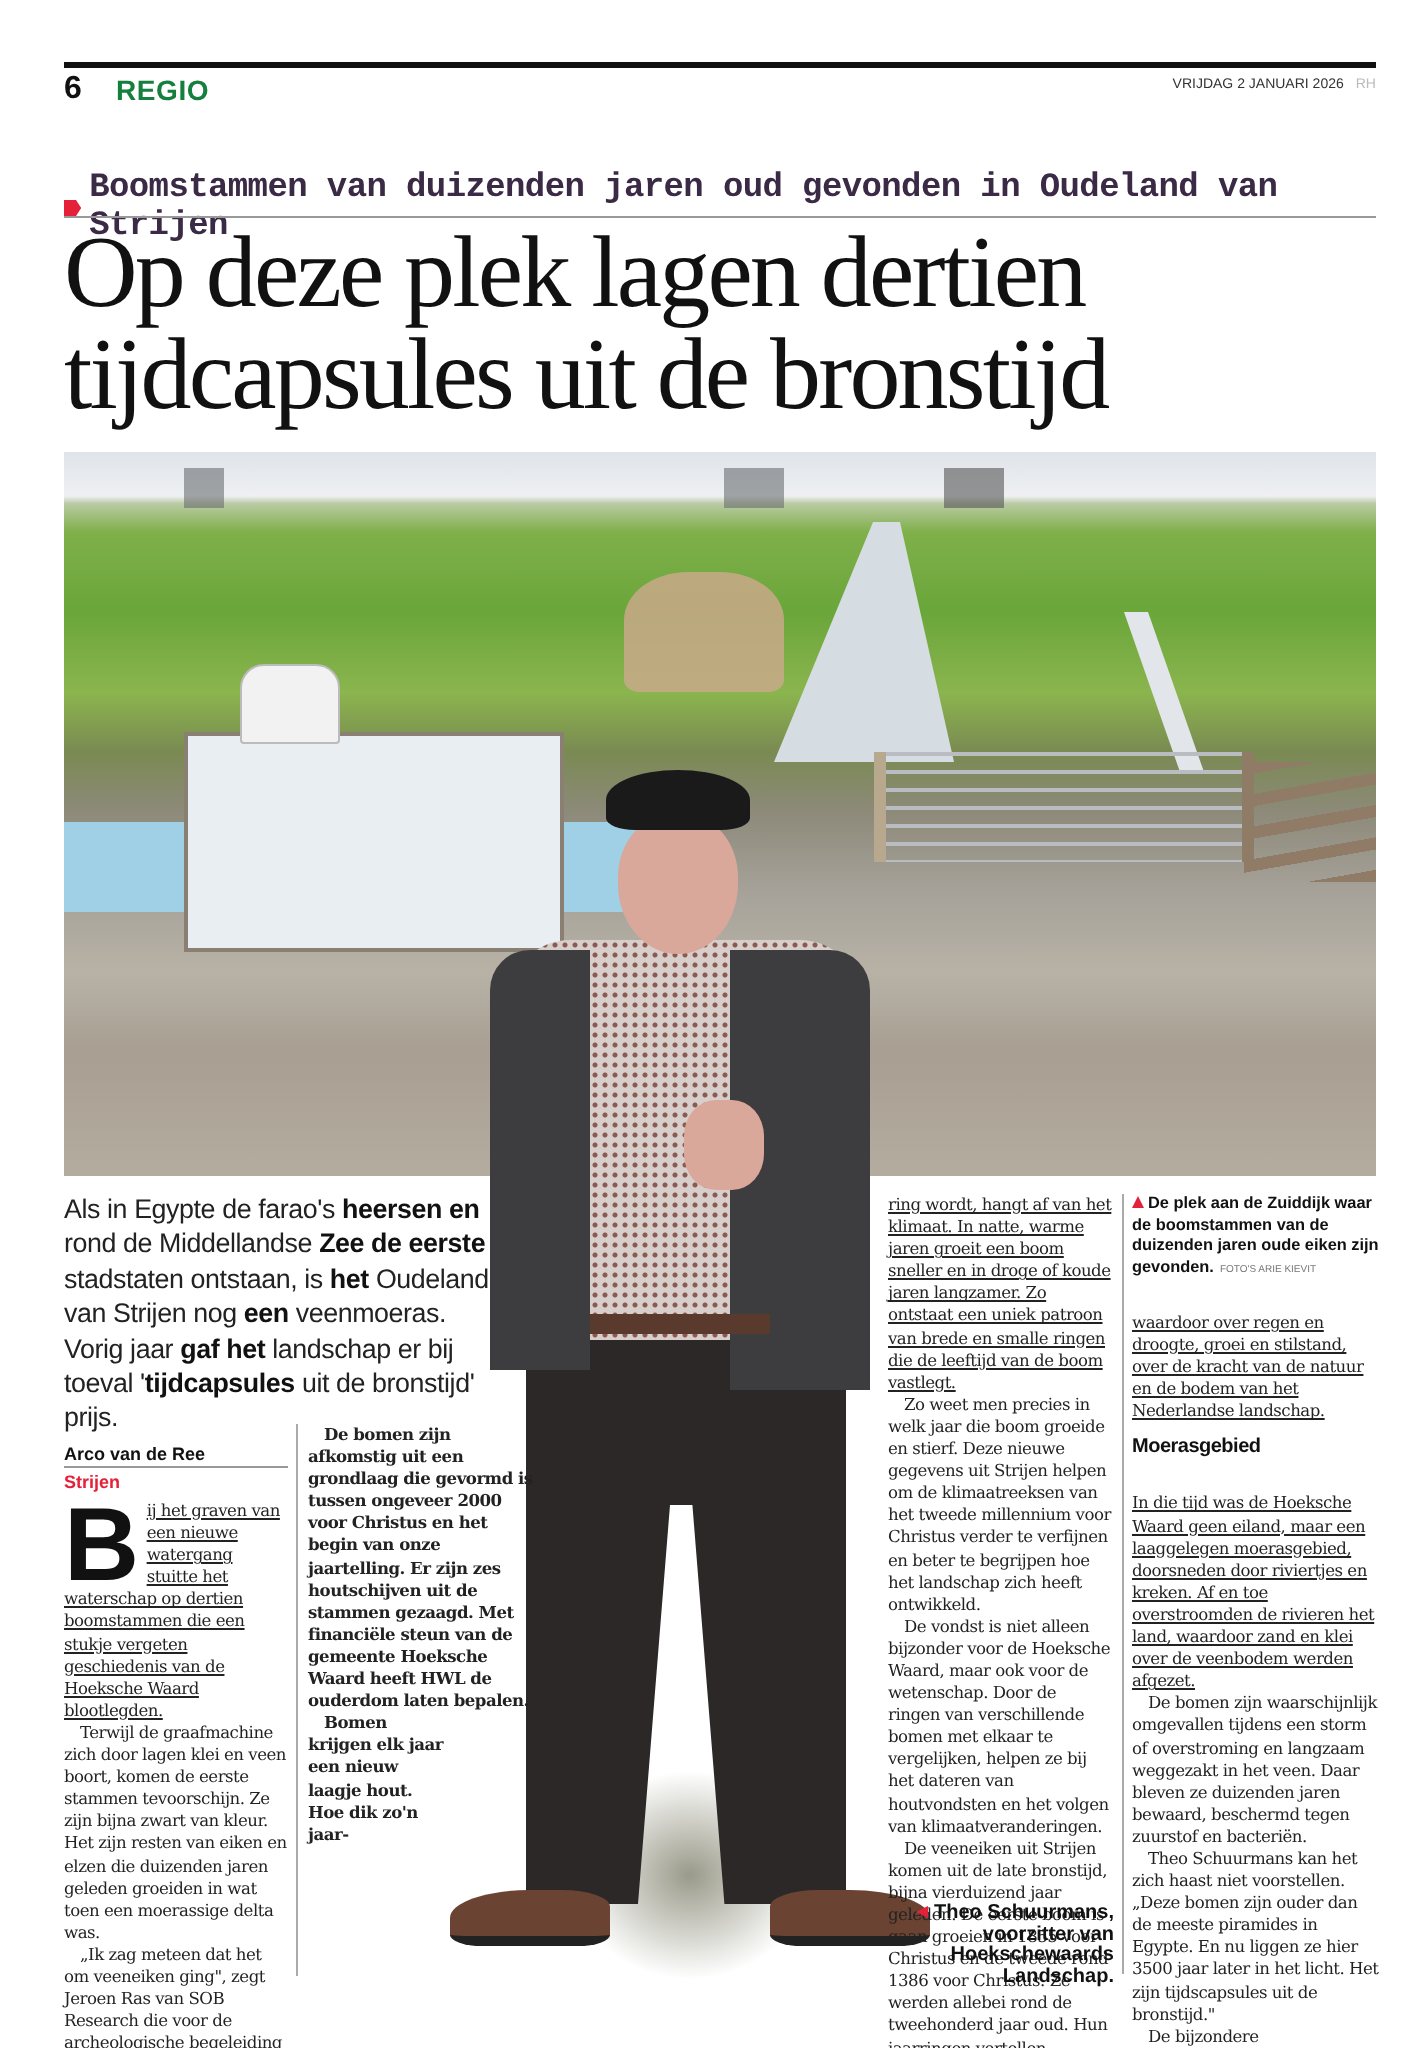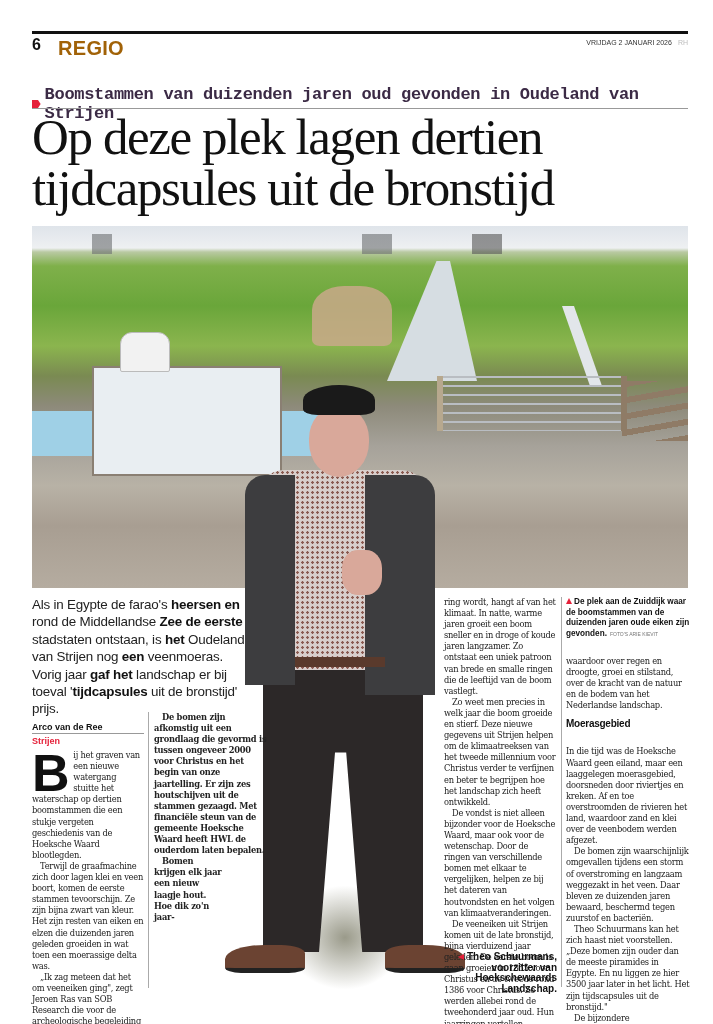--- a/index.html
+++ b/index.html
@@ -1,21 +1,21 @@
 <!DOCTYPE html>
 <html><head>
 <meta charset="utf-8">
 <style>
   * { box-sizing: border-box; margin: 0; padding: 0; }
   html, body { width: 713px; height: 1024px; background: #ffffff; overflow: hidden; }
   body { position: relative; font-family: "DejaVu Serif", serif; color: #1a1a1a; }
 
   .top-rule { position: absolute; left: 32px; top: 31px; width: 656px; height: 3px; background: #111; }
   .page-num { position: absolute; left: 32px; top: 36px; font-family: "Liberation Sans", sans-serif; font-weight: 700; font-size: 16px; color: #111; }
-  .section { position: absolute; left: 58px; top: 37px; font-family: "Liberation Sans", sans-serif; font-weight: 700; font-size: 20px; color: #a16207; letter-spacing: 0.3px; }
+  .section { position: absolute; left: 58px; top: 37px; font-family: "Liberation Sans", sans-serif; font-weight: 700; font-size: 14px; color: #15803d; letter-spacing: 0.3px; }
   .dateline { position: absolute; right: 25px; top: 39px; font-family: "Liberation Sans", sans-serif; font-size: 7px; color: #333; }
   .dateline .edition { color: #bbb; margin-left: 6px; }
 
   .kicker { position: absolute; left: 32px; top: 85px; width: 656px; display: flex; align-items: center; font-family: Liberation Mono, monospace; font-weight: 700; font-size: 17px; color: #3b2a45; letter-spacing: -0.3px; }
   .kicker-arrow { width: 9px; height: 8px; background: #e5213a; margin-right: 4px; clip-path: polygon(0 0, 70% 0, 100% 50%, 70% 100%, 0 100%); }
   .kicker-rule { position: absolute; left: 32px; top: 108px; width: 656px; height: 1px; background: #999; }
 
   .headline { position: absolute; left: 32px; top: 112px; width: 660px; font-family: "Liberation Serif", serif; font-size: 51px; line-height: 51px; color: #111; letter-spacing: -1.4px; font-weight: 400; }
 
   .photo { position: absolute; left: 32px; top: 226px; width: 656px; height: 362px; overflow: hidden; background: linear-gradient(#dfe4ea 0px, #eef0f2 22px, #b9c9a2 26px, #7fb04a 40px, #6aa63a 80px, #8bb54e 120px, #7a8a52 150px, #8d8a7a 180px, #a6a29a 220px, #b8b2a6 260px, #a89e92 300px, #b5aca0 362px); }
@@ -44,21 +44,21 @@
 
   .intro { position: absolute; left: 32px; top: 596px; width: 220px; font-family: "Liberation Sans", sans-serif; font-size: 13.4px; line-height: 17.4px; color: #222; letter-spacing: -0.2px; }
   .intro b { font-weight: 700; color: #111; }
 
   .byline-rule { position: absolute; left: 32px; top: 733px; width: 112px; height: 1px; background: #999; }
   .author { position: absolute; left: 32px; top: 722px; font-family: "Liberation Sans", sans-serif; font-weight: 700; font-size: 9px; color: #111; }
   .place { position: absolute; left: 32px; top: 736px; font-family: "Liberation Sans", sans-serif; font-weight: 700; font-size: 9px; color: #e5213a; }
 
   .col { position: absolute; font-family: "DejaVu Serif", serif; font-size: 8.3px; line-height: 11.1px; color: #222; text-align: left; letter-spacing: -0.25px; }
   .col p { text-indent: 8px; }
-  .col p.first { text-indent: 0; }
+  .col p.first { text-indent: 0; text-decoration: underline; }
   .col1 { left: 32px; top: 750px; width: 112px; }
   .col2 { left: 154px; top: 712px; width: 114px; font-weight: 700; }
   .col3 { left: 444px; top: 597px; width: 112px; }
   .col4 { left: 566px; top: 656px; width: 124px; }
   .dropcap { float: left; font-family: "Liberation Sans", sans-serif; font-weight: 700; font-size: 52px; line-height: 42px; margin: 2px 4px 0 0; color: #111; }
 
   .colrule-1 { position: absolute; left: 148px; top: 712px; width: 1px; height: 276px; background: #aaa; }
   .colrule-2 { position: absolute; left: 561px; top: 597px; width: 1px; height: 390px; background: #aaa; }
 
   .caption { position: absolute; left: 566px; top: 597px; width: 130px; font-family: "Liberation Sans", sans-serif; font-weight: 700; font-size: 8.2px; line-height: 10.5px; color: #111; }

